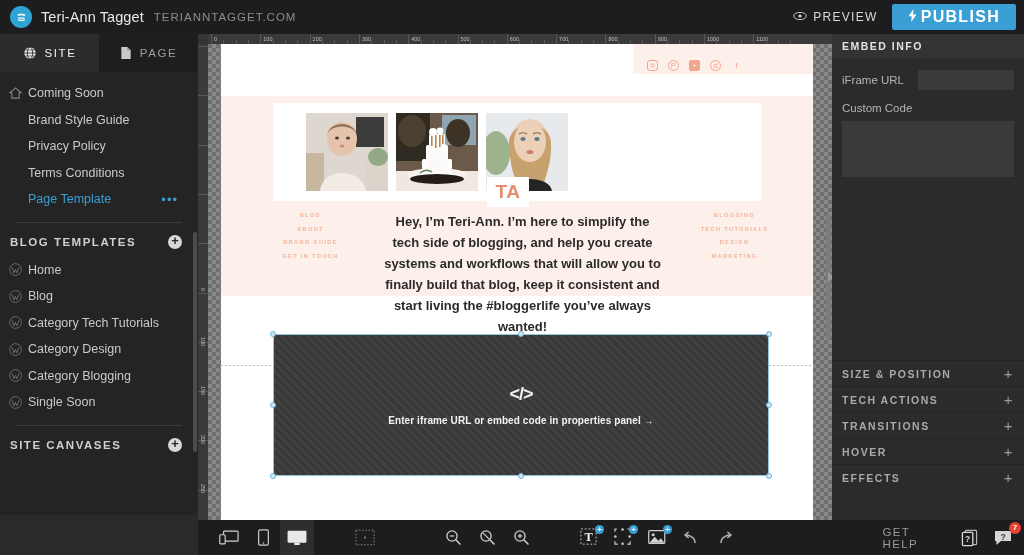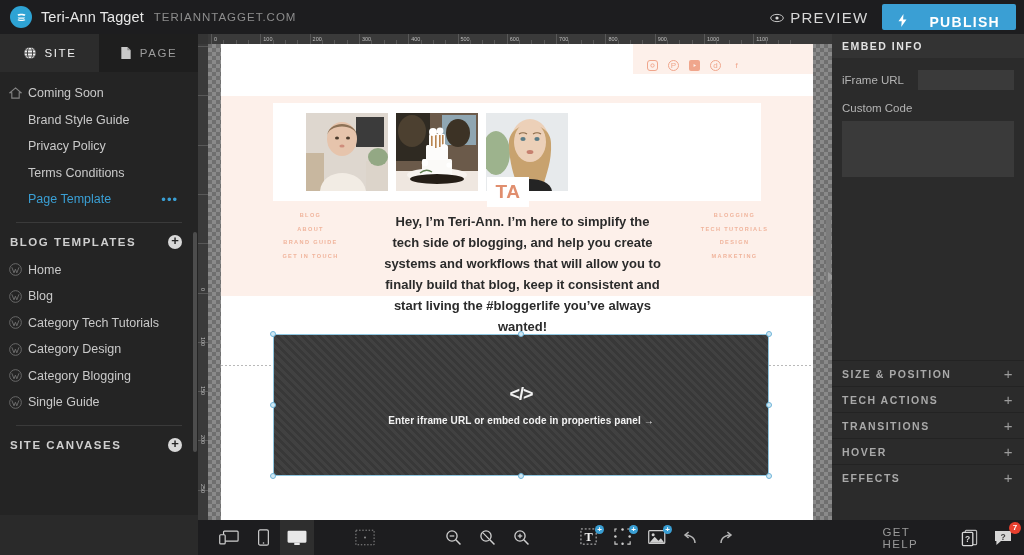--- a/index.html
+++ b/index.html
@@ -31,27 +31,27 @@
   }
   .brand-domain {
     color: #8d8d8d; font-size: 11.5px; letter-spacing: 1.0px;
     margin-left: 10px; white-space: nowrap;
   }
   .topbar-right {
     margin-left: auto; display: flex; align-items: center; height: 100%;
   }
   .preview-btn {
     display: flex; align-items: center; gap: 6px;
-    color: #d8d8d8; font-size: 15px; letter-spacing: 1.3px;
+    color: #d8d8d8; font-size: 12px; letter-spacing: 1.3px;
     padding: 0 14px; height: 100%; cursor: pointer;
   }
   .publish-btn {
-    display: flex; align-items: flex-end; justify-content: center; gap: 22px;
+    display: flex; align-items: center; justify-content: center; gap: 4px;
     background: #3a9fd4; color: #ffffff;
-    font-size: 14px; letter-spacing: 1.3px; font-weight: bold;
+    font-size: 16px; letter-spacing: 1.3px; font-weight: bold;
     height: 26px; padding: 0 16px; margin-right: 8px; border-radius: 2px;
     cursor: pointer;
   }
 
   
   .sidebar {
     position: absolute; left: 0; top: 34px; width: 198px; height: 521px;
     background: #242424;
   }
   .side-tabs { display: flex; height: 38px; }
@@ -458,21 +458,21 @@
         </span>
         <span>Category Blogging</span>
       </div>
       <div class="sb-item">
         <span class="leading-ico">
           <svg width="13" height="13" viewBox="0 0 14 14">
               <circle cx="7" cy="7" r="6.3" fill="none" stroke="#9a9a9a" stroke-width="1"></circle>
               <path d="M3 4.6 L5.4 10.6 L6.9 6.6 L8.4 10.6 L10.8 4.6" fill="none" stroke="#9a9a9a" stroke-width="1"></path>
             </svg>
         </span>
-        <span>Single Guide</span>
+        <span>Single Soon</span>
       </div>
 
       <div class="sb-divider"></div>
 
       <div class="sb-section">
         <span class="sb-section-title">SITE CANVASES</span>
         <span class="sb-plus">+</span>
       </div>
 
       <div class="sb-scrollbar"></div>

